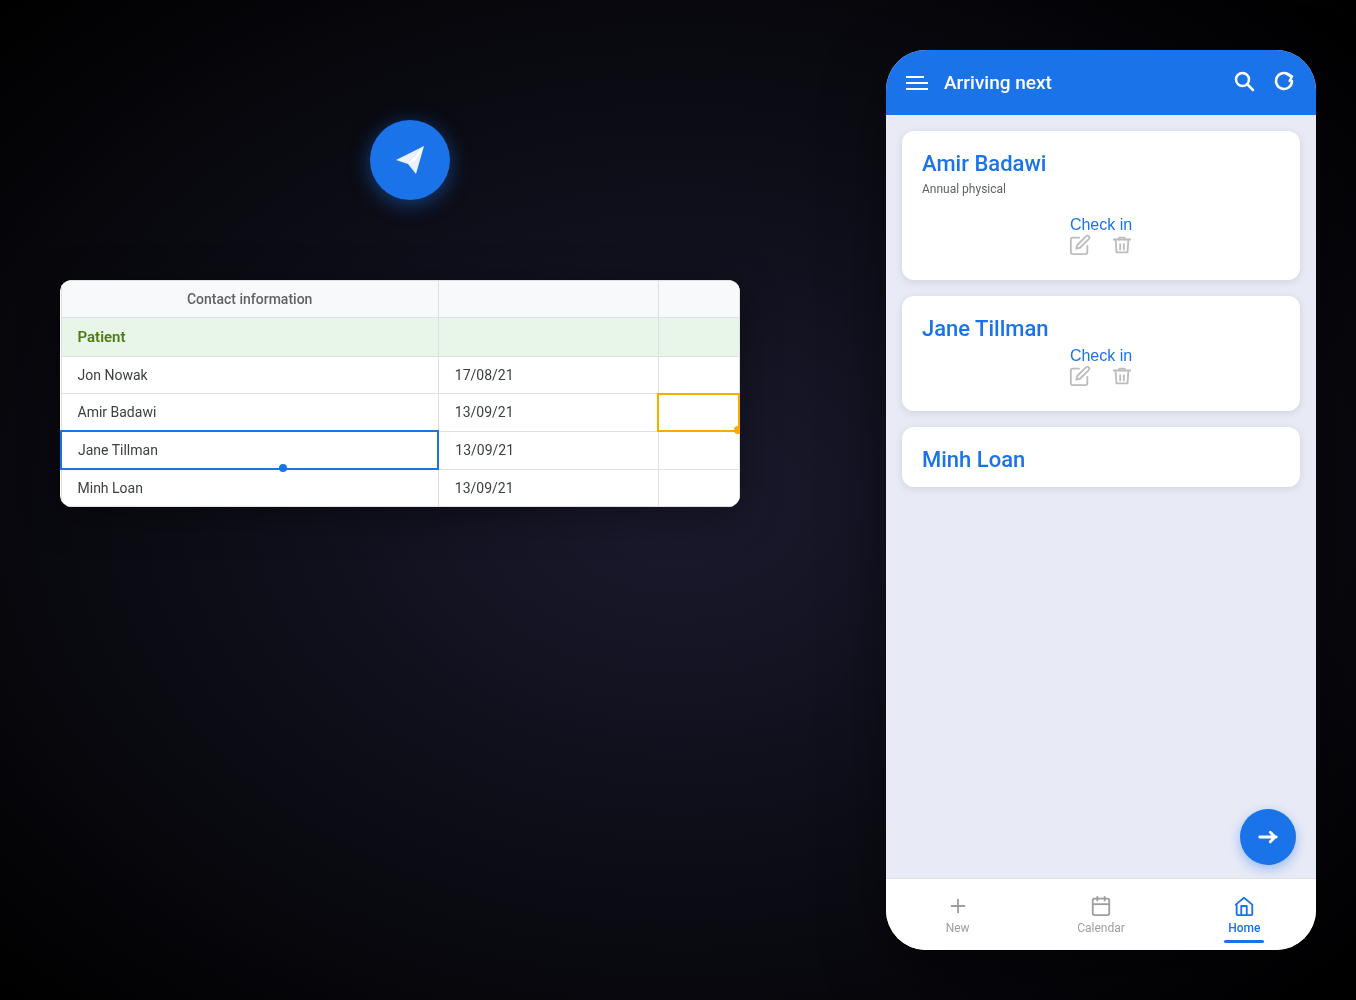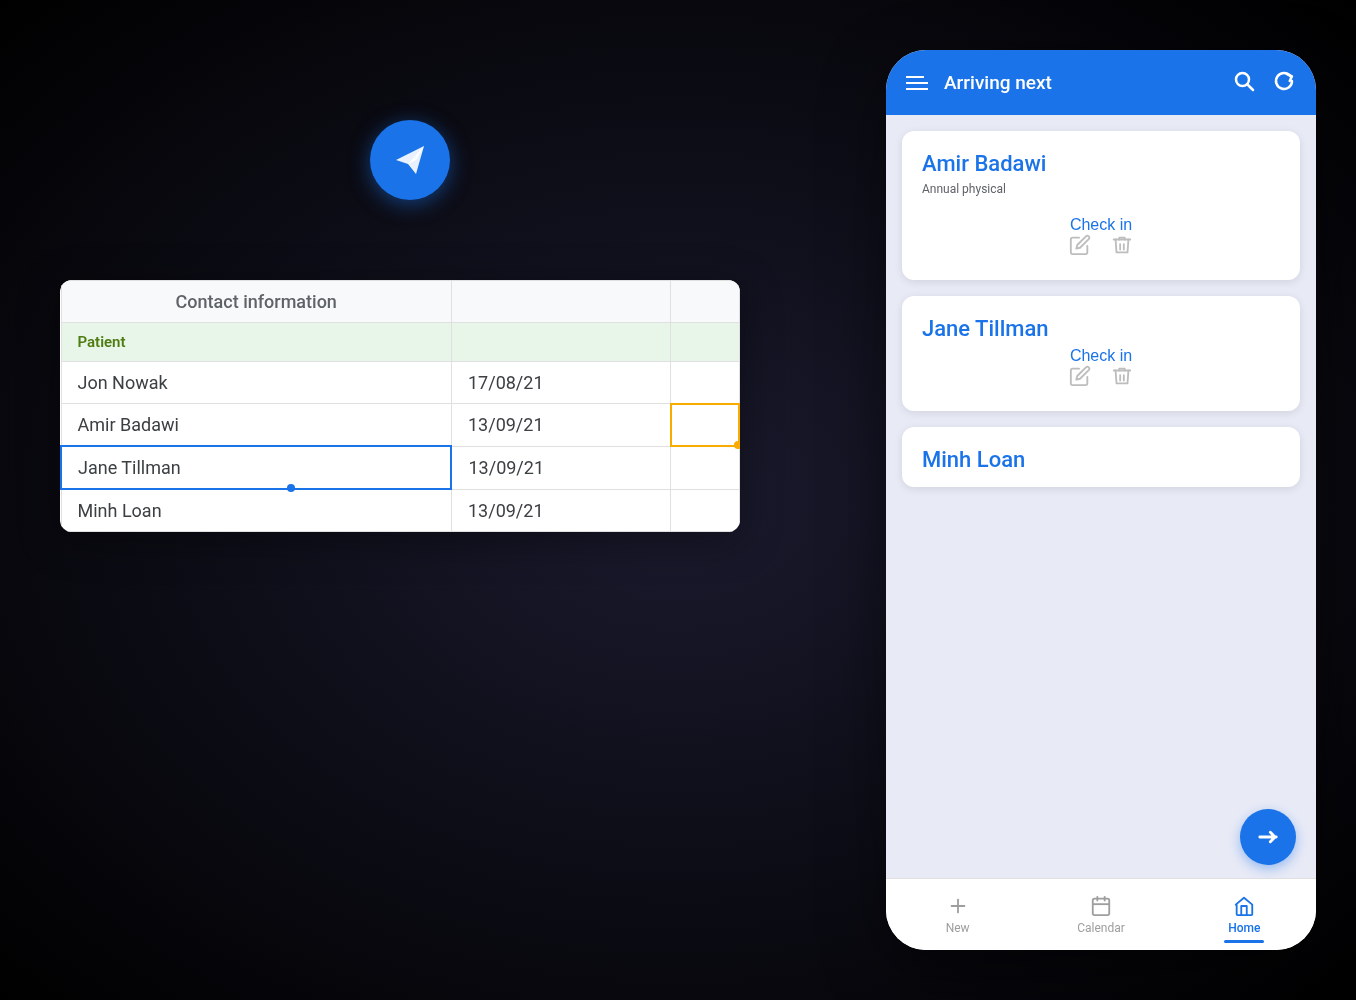--- a/index.html
+++ b/index.html
@@ -53,21 +53,21 @@
 
     .spreadsheet-table {
       width: 100%;
       border-collapse: collapse;
     }
 
     .spreadsheet-table th,
     .spreadsheet-table td {
       border: 1px solid #e0e0e0;
       padding: 10px 16px;
-      font-size: 18px;
+      font-size: 14px;
       color: #3c4043;
     }
 
     .spreadsheet-table th {
       background: #f8f9fa;
       font-weight: 500;
       color: #5f6368;
     }
 
     .header-row td {

